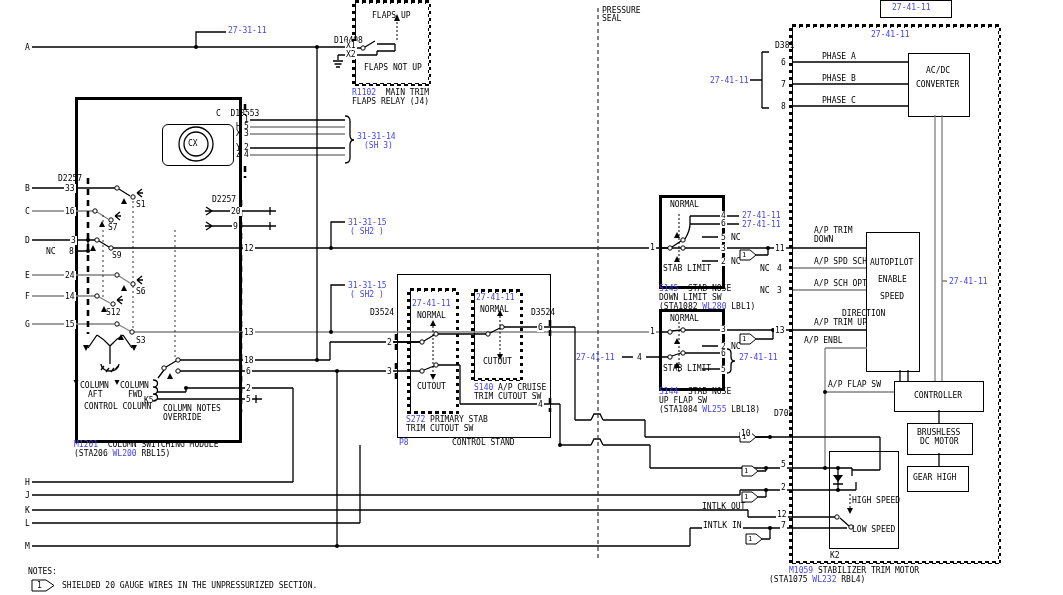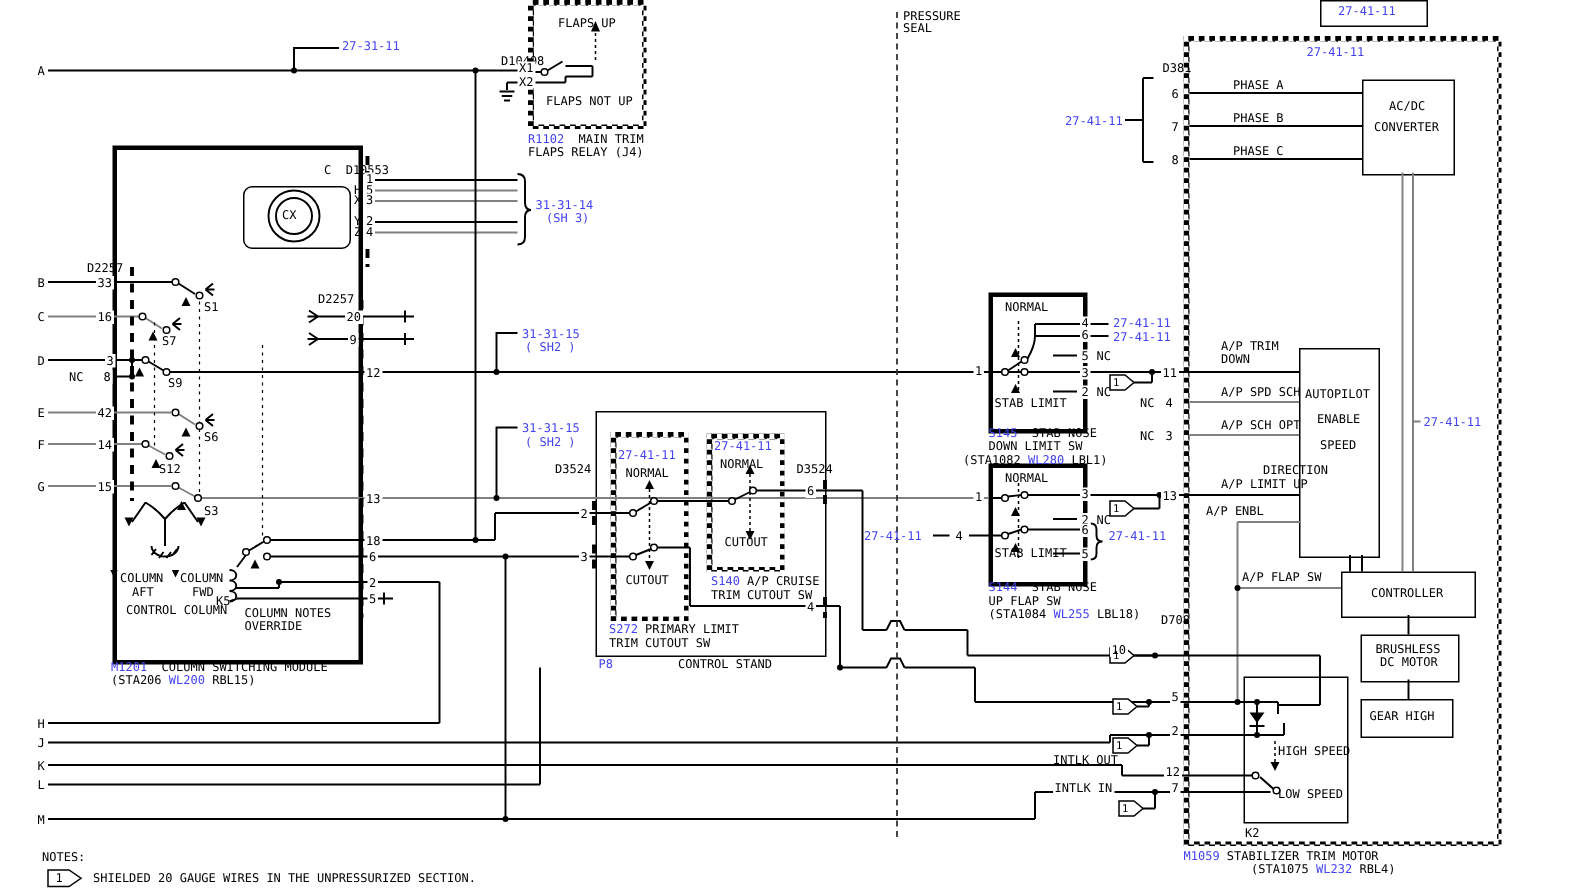--- a/index.html
+++ b/index.html
@@ -249,21 +249,21 @@
   <div class="lb wbg" style="left:243px;top:150px">4</div>
   <div class="lb bl" style="left:357px;top:132px">31-31-14</div>
   <div class="lb bl" style="left:364px;top:141px">(SH 3)</div>
 
   <div class="lb" style="left:58px;top:174px">D2257</div>
   <div class="lb wbg" style="left:64px;top:184px">33</div>
   <div class="lb wbg" style="left:64px;top:207px">16</div>
   <div class="lb wbg" style="left:70px;top:236px">3</div>
   <div class="lb" style="left:46px;top:247px">NC</div>
   <div class="lb wbg" style="left:68px;top:247px">8</div>
-  <div class="lb wbg" style="left:64px;top:271px">42</div>
+  <div class="lb wbg" style="left:64px;top:271px">24</div>
   <div class="lb wbg" style="left:64px;top:292px">14</div>
   <div class="lb wbg" style="left:64px;top:320px">15</div>
   <div class="lb" style="left:136px;top:200px">S1</div>
   <div class="lb" style="left:108px;top:223px">S7</div>
   <div class="lb" style="left:112px;top:251px">S9</div>
   <div class="lb" style="left:136px;top:287px">S6</div>
   <div class="lb" style="left:106px;top:308px">S12</div>
   <div class="lb" style="left:136px;top:336px">S3</div>
   <div class="lb" style="left:212px;top:195px">D2257</div>
   <div class="lb wbg" style="left:230px;top:207px">20</div>
@@ -295,21 +295,21 @@
   <div class="lb wbg" style="left:386px;top:367px">3</div>
   <div class="lb bl" style="left:412px;top:299px">27-41-11</div>
   <div class="lb" style="left:417px;top:311px">NORMAL</div>
   <div class="lb" style="left:417px;top:382px">CUTOUT</div>
   <div class="lb bl" style="left:476px;top:293px">27-41-11</div>
   <div class="lb" style="left:480px;top:305px">NORMAL</div>
   <div class="lb" style="left:483px;top:357px">CUTOUT</div>
   <div class="lb" style="left:531px;top:308px">D3524</div>
   <div class="lb wbg" style="left:537px;top:323px">6</div>
   <div class="lb wbg" style="left:537px;top:400px">4</div>
-  <div class="lb" style="left:406px;top:415px"><span class="bl">S272</span><span> PRIMARY LIMIT</span></div>
+  <div class="lb" style="left:406px;top:415px"><span class="bl">S272</span><span> PRIMARY STAB</span></div>
   <div class="lb" style="left:406px;top:424px">TRIM CUTOUT SW</div>
   <div class="lb" style="left:474px;top:383px"><span class="bl">S140</span><span> A/P CRUISE</span></div>
   <div class="lb" style="left:474px;top:392px">TRIM CUTOUT SW</div>
   <div class="lb bl" style="left:399px;top:438px">P8</div>
   <div class="lb" style="left:452px;top:438px">CONTROL STAND</div>
 
   <div class="lb" style="left:602px;top:6px">PRESSURE</div>
   <div class="lb" style="left:602px;top:14px">SEAL</div>
 
   <div class="lb" style="left:670px;top:200px">NORMAL</div>
@@ -319,21 +319,21 @@
   <div class="lb wbg" style="left:720px;top:219px">6</div>
   <div class="lb wbg" style="left:720px;top:233px">5</div>
   <div class="lb" style="left:731px;top:233px">NC</div>
   <div class="lb wbg" style="left:720px;top:244px">3</div>
   <div class="lb wbg" style="left:720px;top:257px">2</div>
   <div class="lb" style="left:731px;top:257px">NC</div>
   <div class="lb bl" style="left:742px;top:211px">27-41-11</div>
   <div class="lb bl" style="left:742px;top:220px">27-41-11</div>
   <div class="lb" style="left:659px;top:284px"><span class="bl">S145</span><span>  STAB NOSE</span></div>
   <div class="lb" style="left:659px;top:293px">DOWN LIMIT SW</div>
-  <div class="lb" style="left:642px;top:302px"><span>(STA1082 </span><span class="bl">WL280</span><span> LBL1)</span></div>
+  <div class="lb" style="left:659px;top:302px"><span>(STA1082 </span><span class="bl">WL280</span><span> LBL1)</span></div>
 
   <div class="lb" style="left:670px;top:314px">NORMAL</div>
   <div class="lb" style="left:663px;top:364px">STAB LIMIT</div>
   <div class="lb wbg" style="left:649px;top:327px">1</div>
   <div class="lb wbg" style="left:720px;top:325px">3</div>
   <div class="lb wbg" style="left:720px;top:342px">2</div>
   <div class="lb" style="left:731px;top:342px">NC</div>
   <div class="lb wbg" style="left:720px;top:349px">6</div>
   <div class="lb wbg" style="left:720px;top:365px">5</div>
   <div class="lb bl" style="left:576px;top:353px">27-41-11</div>
@@ -362,41 +362,41 @@
   <div class="lb wbg" style="left:776px;top:264px">4</div>
   <div class="lb" style="left:814px;top:257px">A/P SPD SCH</div>
   <div class="lb" style="left:760px;top:286px">NC</div>
   <div class="lb wbg" style="left:776px;top:286px">3</div>
   <div class="lb" style="left:814px;top:279px">A/P SCH OPT</div>
   <div class="lb" style="left:870px;top:258px">AUTOPILOT</div>
   <div class="lb" style="left:878px;top:275px">ENABLE</div>
   <div class="lb" style="left:880px;top:292px">SPEED</div>
   <div class="lb" style="left:842px;top:309px">DIRECTION</div>
   <div class="lb wbg" style="left:774px;top:326px">13</div>
-  <div class="lb" style="left:814px;top:318px">A/P LIMIT UP</div>
+  <div class="lb" style="left:814px;top:318px">A/P TRIM UP</div>
   <div class="lb" style="left:804px;top:336px">A/P ENBL</div>
   <div class="lb bl" style="left:949px;top:277px">27-41-11</div>
   <div class="lb" style="left:828px;top:380px">A/P FLAP SW</div>
   <div class="lb" style="left:914px;top:391px">CONTROLLER</div>
   <div class="lb" style="left:917px;top:428px">BRUSHLESS</div>
   <div class="lb" style="left:920px;top:437px">DC MOTOR</div>
   <div class="lb" style="left:913px;top:473px">GEAR HIGH</div>
   <div class="lb" style="left:774px;top:409px">D708</div>
   <div class="lb wbg" style="left:740px;top:429px">10</div>
   <div class="lb wbg" style="left:780px;top:460px">5</div>
   <div class="lb wbg" style="left:780px;top:483px">2</div>
   <div class="lb wbg" style="left:776px;top:510px">12</div>
   <div class="lb wbg" style="left:780px;top:521px">7</div>
   <div class="lb" style="left:702px;top:502px">INTLK OUT</div>
   <div class="lb wbg" style="left:702px;top:521px">INTLK IN</div>
   <div class="lb" style="left:852px;top:496px">HIGH SPEED</div>
   <div class="lb" style="left:852px;top:525px">LOW SPEED</div>
   <div class="lb" style="left:830px;top:551px">K2</div>
   <div class="lb" style="left:789px;top:566px"><span class="bl">M1059</span><span> STABILIZER TRIM MOTOR</span></div>
-  <div class="lb" style="left:834px;top:575px"><span>(STA1075 </span><span class="bl">WL232</span><span> RBL4)</span></div>
+  <div class="lb" style="left:769px;top:575px"><span>(STA1075 </span><span class="bl">WL232</span><span> RBL4)</span></div>
 
   <div class="lb s7" style="left:742px;top:251px">1</div>
   <div class="lb s7" style="left:742px;top:335px">1</div>
   <div class="lb s7" style="left:742px;top:433px">1</div>
   <div class="lb s7" style="left:744px;top:467px">1</div>
   <div class="lb s7" style="left:744px;top:493px">1</div>
   <div class="lb s7" style="left:748px;top:535px">1</div>
 
   <div class="lb" style="left:28px;top:567px">NOTES:</div>
   <div class="lb" style="left:37px;top:581px">1</div>

